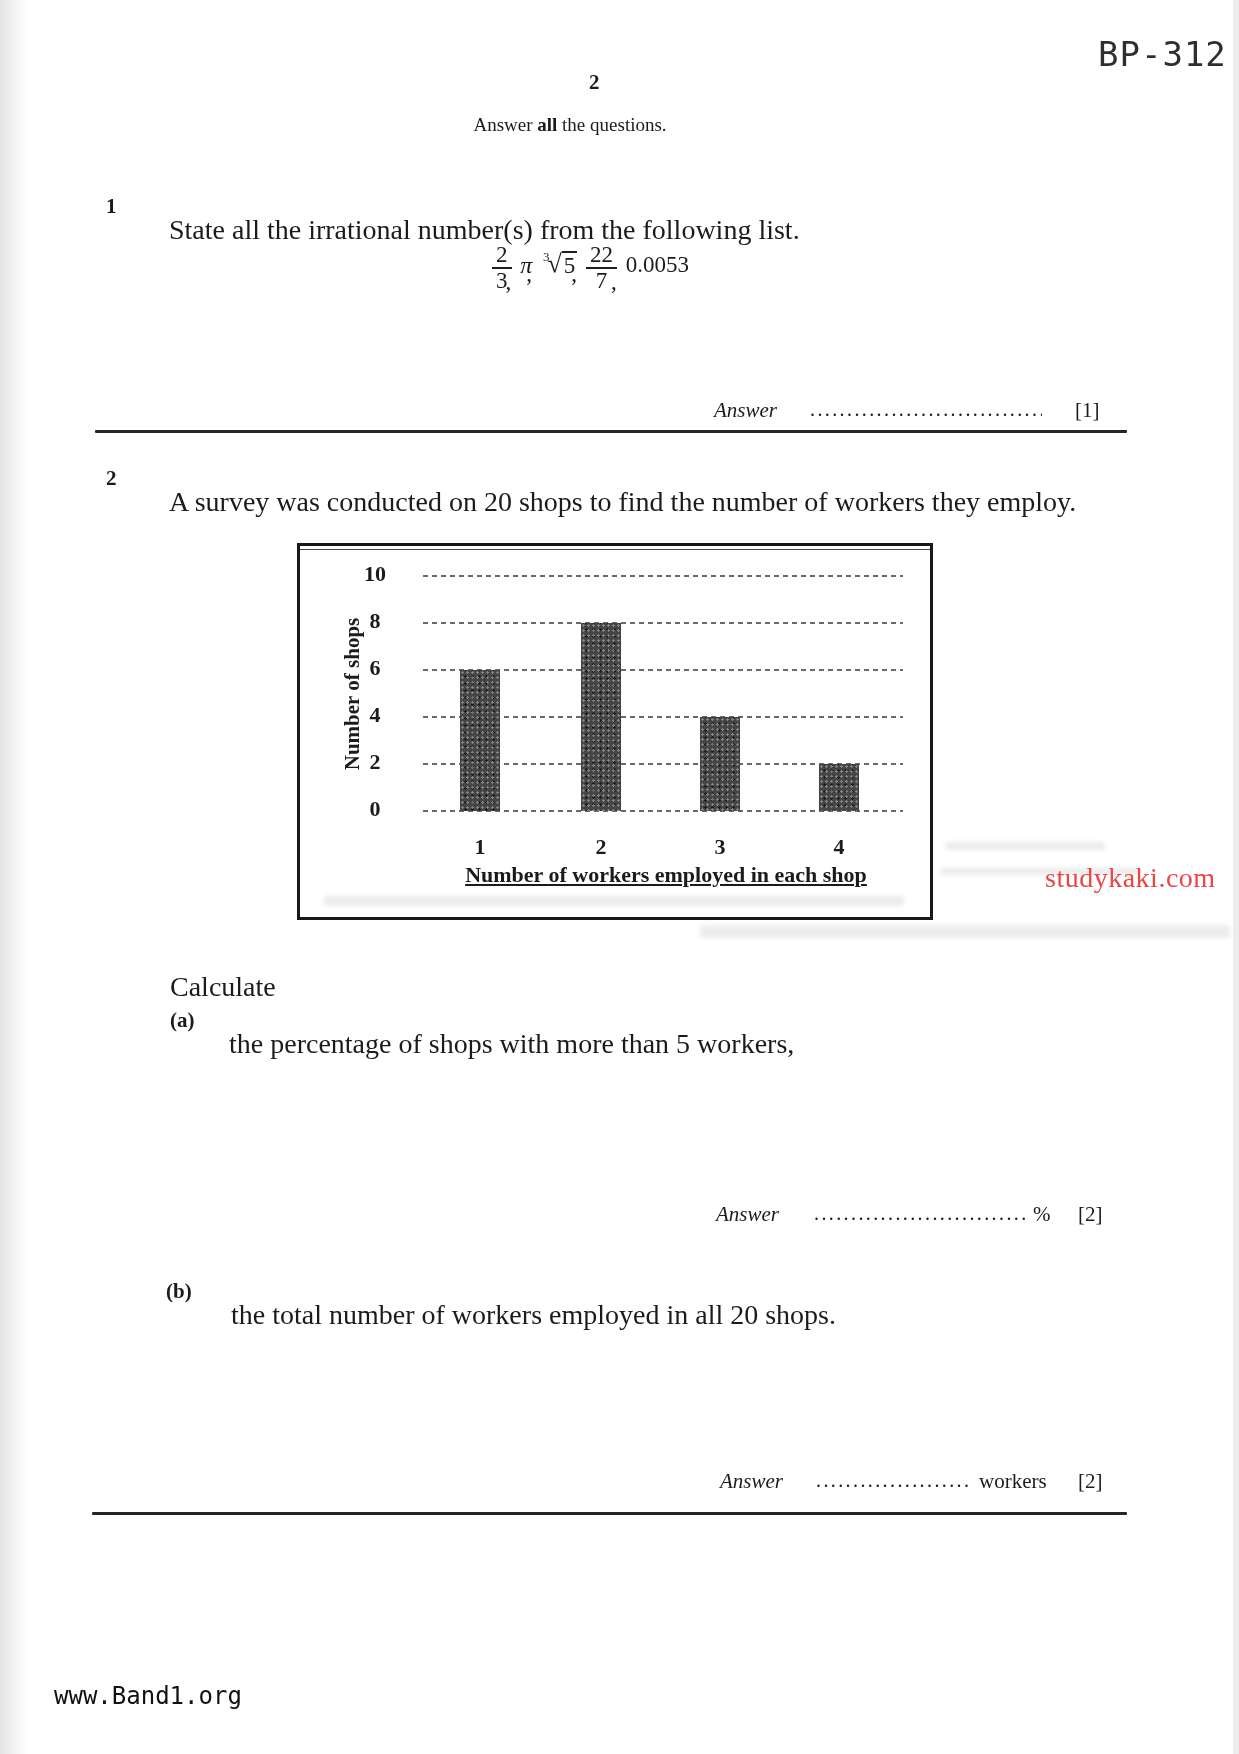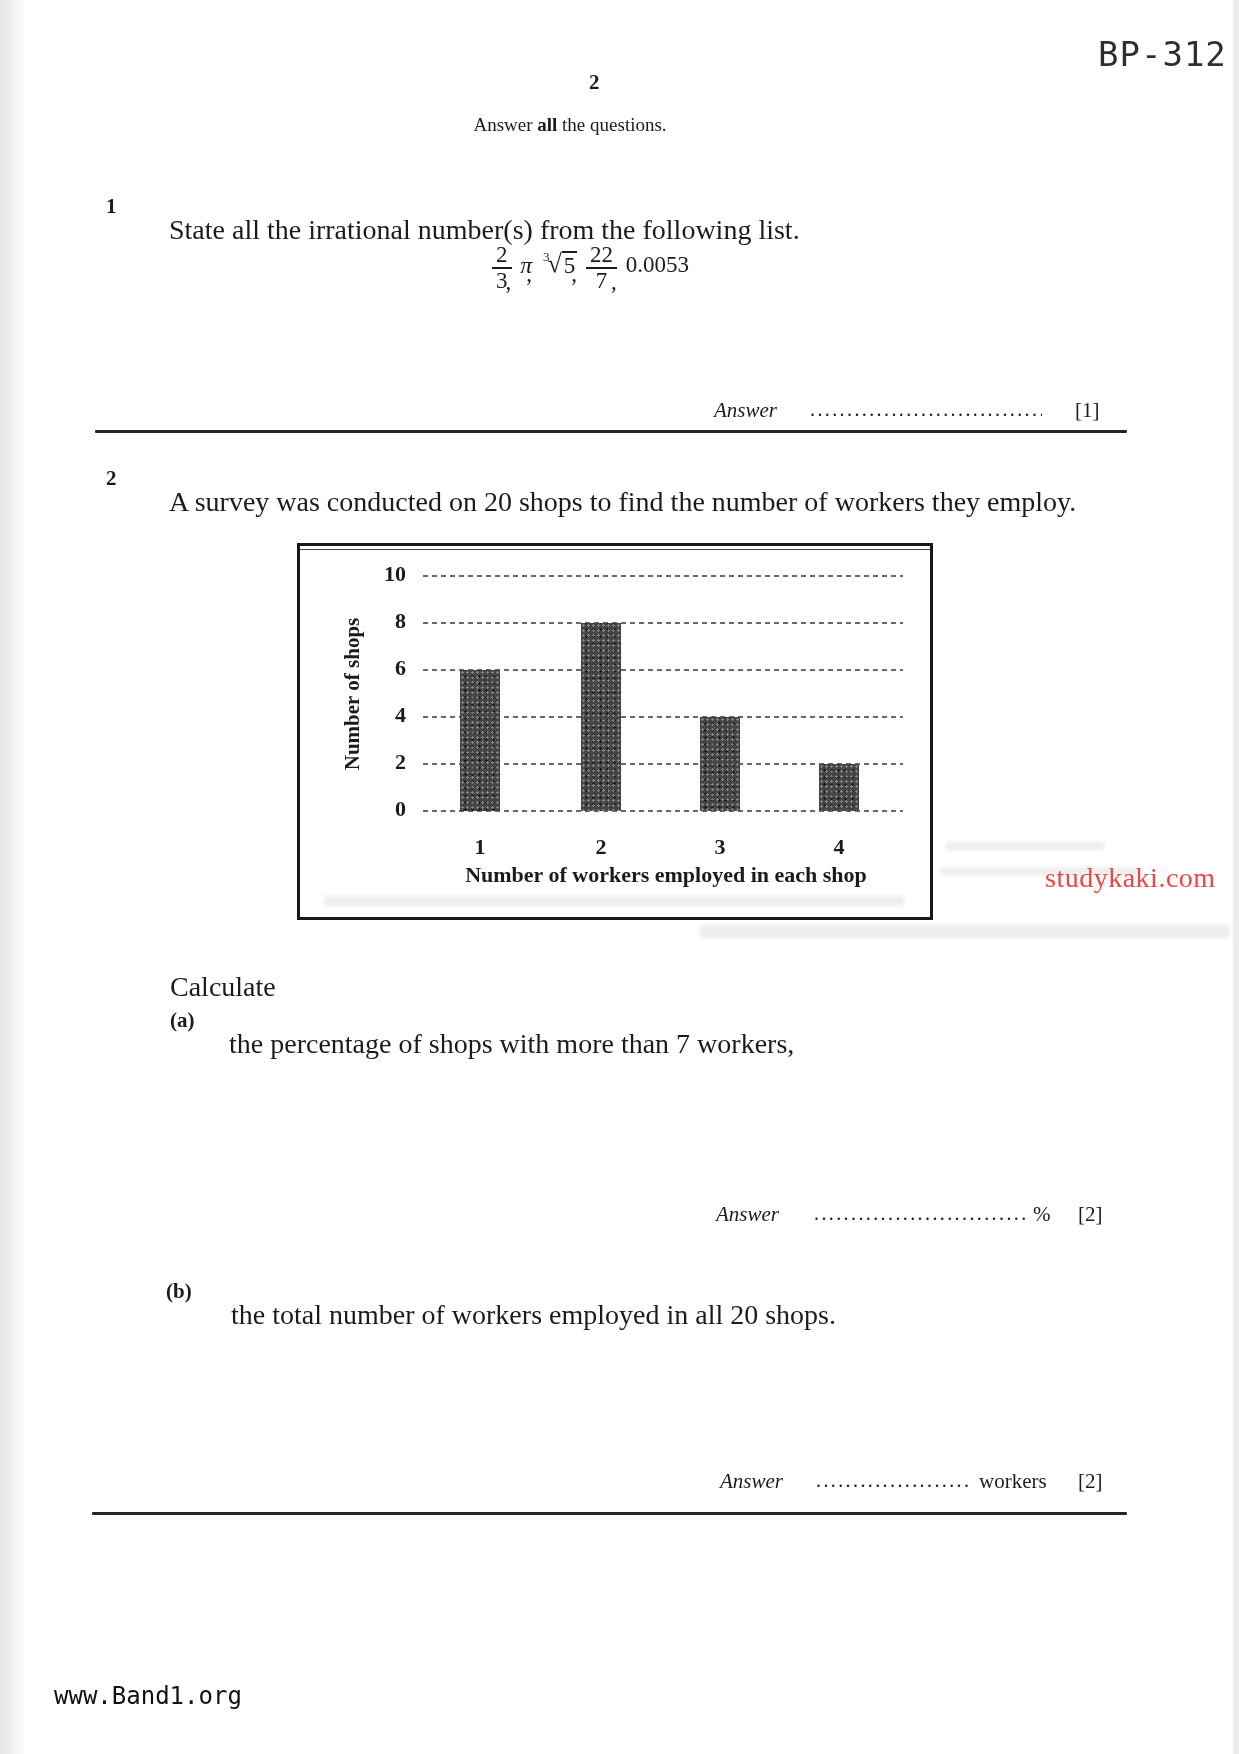--- a/index.html
+++ b/index.html
@@ -49,29 +49,29 @@
 
   .divider{position:absolute;height:3px;background:#262626;border-radius:1px;}
 
   
   .chart-box{left:297px;top:543px;width:636px;height:377px;border:3px solid #181818;box-sizing:border-box;background:#fff;}
   .chart-inner{position:absolute;left:0;top:0;right:0;bottom:0;}
   .chart-box::before{content:"";position:absolute;left:0;right:0;top:3px;height:1px;background:#444;}
   .gridline{position:absolute;height:2px;
     background-image:repeating-linear-gradient(90deg,#4f4f4f 0 5px,rgba(0,0,0,0) 5px 9px);
     opacity:.85;}
-  .ytick{position:absolute;width:62px;text-align:right;font-size:22px;font-weight:600;left:44px;}
+  .ytick{position:absolute;width:62px;text-align:center;font-size:22px;font-weight:600;left:44px;}
   .bar{position:absolute;
     background-color:#454545;
     background-image:radial-gradient(rgba(235,235,235,.38) 1px,rgba(0,0,0,0) 1.3px),
                      radial-gradient(rgba(0,0,0,.6) 1px,rgba(0,0,0,0) 1.3px);
     background-size:5px 5px,7px 7px;
     background-position:0 0,2px 3px;}
   .xcat{position:absolute;font-size:22px;font-weight:600;transform:translateX(-50%);}
-  .xlabel{position:absolute;font-size:22px;font-weight:600;transform:translateX(-50%);white-space:nowrap;}
+  .xlabel{position:absolute;font-size:22px;font-weight:600;transform:translateX(-50%);white-space:nowrap;text-decoration:underline;}
   .ylabel{position:absolute;font-size:21px;font-weight:600;transform:translate(-50%,-50%) rotate(-90deg);white-space:nowrap;}
 
   .watermark{left:1045px;top:862px;font-size:28px;color:#ef4444;letter-spacing:.5px;}
   .footer-url{left:54px;top:1682px;font-family:"DejaVu Sans Mono","Liberation Mono",monospace;
     font-size:24px;color:#111;}
 
   
   .noise{position:absolute;background:#c9c9c9;opacity:.35;filter:blur(2px);border-radius:3px;}
 </style>
 </head>
@@ -158,21 +158,21 @@
   </div>
 
   <div class="noise" style="left:700px;top:925px;width:530px;height:13px;"></div>
   <div class="noise" style="left:945px;top:842px;width:160px;height:8px;"></div>
   <div class="noise" style="left:940px;top:868px;width:200px;height:7px;"></div>
   <div class="abs watermark">studykaki.com</div>
 
   <div class="abs qtext" style="left:170px;top:951px;">Calculate</div>
 
   <div class="abs qnum" style="left:170px;top:1008px;">(a)</div>
-  <div class="abs qtext" style="left:229px;top:1008px;">the percentage of shops with more than 7 workers,</div>
+  <div class="abs qtext" style="left:229px;top:1008px;">the percentage of shops with more than 5 workers,</div>
 
   <div class="abs ansrow" style="top:1202px;">
     <span class="anslabel" style="left:716px;">Answer</span>
     <span class="ansdots" style="left:814px;width:212px;">........................................</span>
     <span class="ansunit" style="left:1033px;">%</span>
     <span class="ansmarks" style="left:1078px;">[2]</span>
   </div>
 
   <div class="abs qnum" style="left:166px;top:1279px;">(b)</div>
   <div class="abs qtext" style="left:231px;top:1279px;">the total number of workers employed in all 20 shops.</div>

